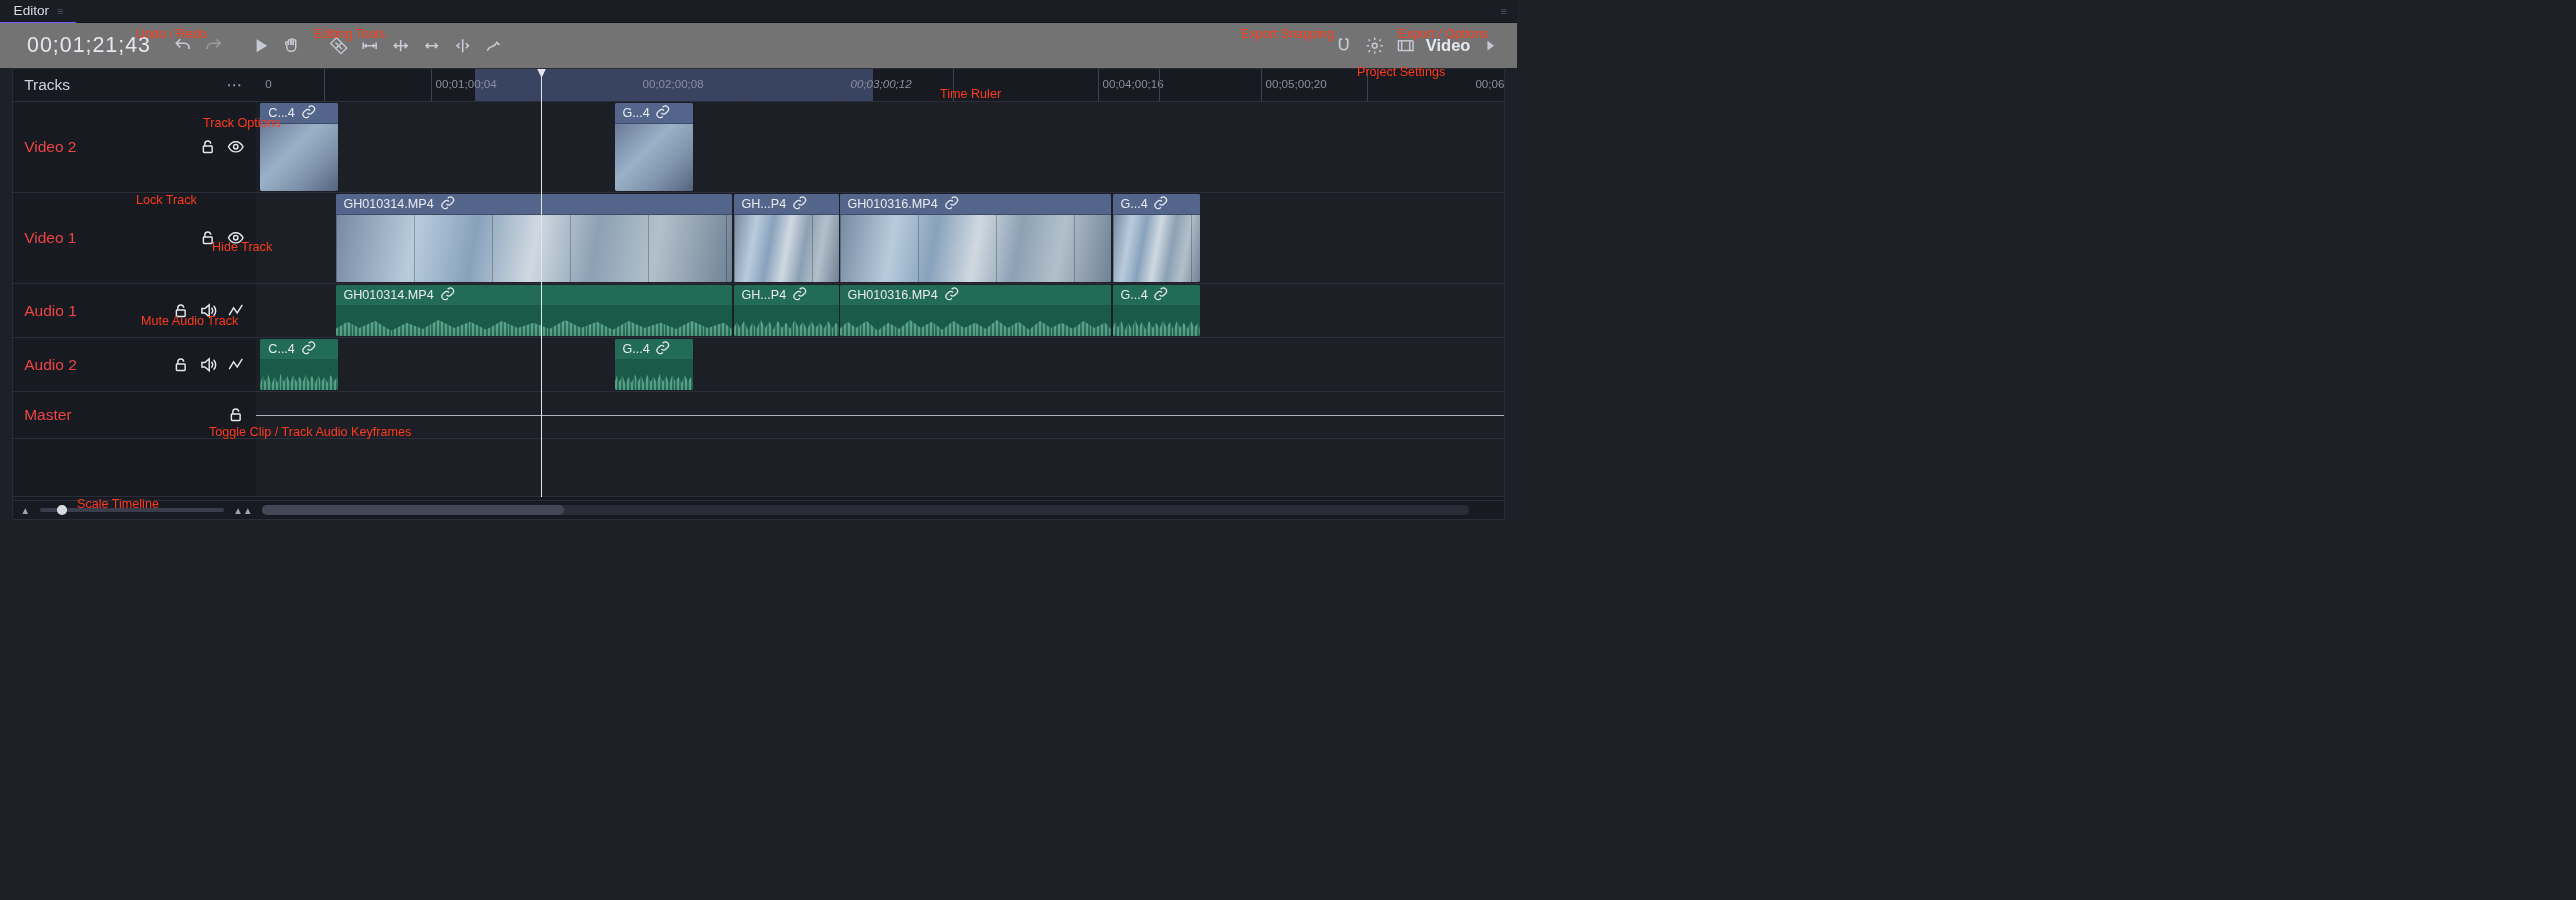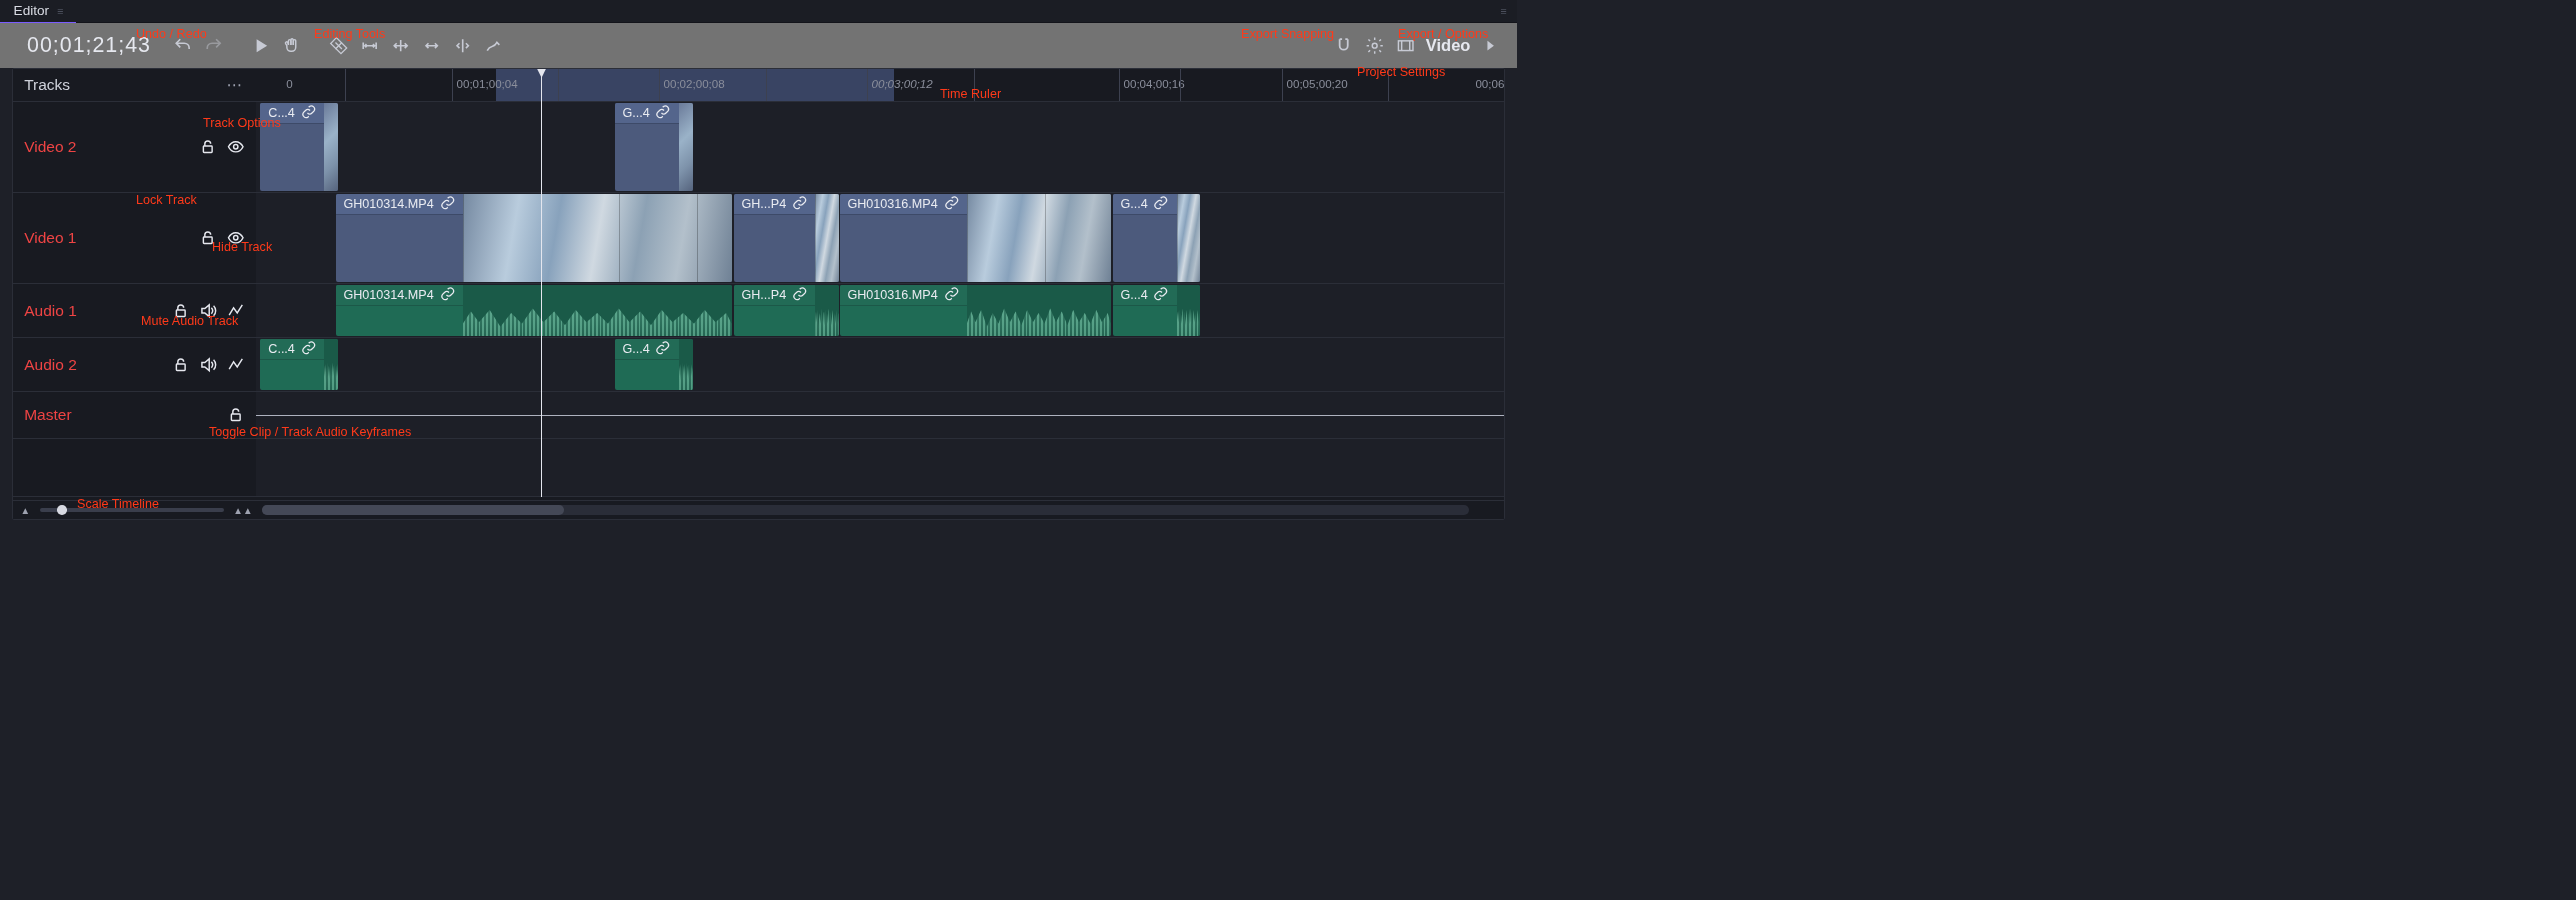--- a/index.html
+++ b/index.html
@@ -90,21 +90,20 @@
     border: 1px solid #2b2e38;
     border-radius: 1.9px;
     overflow: hidden;
   }
   
   .ruler-row {
     display: flex;
     height: 33px;
     border-bottom: 1px solid #2b2e38;
     background: #181a21;
-    gap: 21px;
   }
   .tracks-hdr {
     width: 243px;
     display: flex;
     align-items: center;
     padding: 0 11.6px;
     color: #cfd2db;
     font-size: 15.5px;
   }
   .tracks-hdr .dots { margin-left: auto; color: #9ea2b0; letter-spacing: 1.9px; cursor:pointer; }
@@ -156,21 +155,21 @@
     background: #1d1f27;
   }
   
   .clip {
     position: absolute;
     top: 1px;
     bottom: 1px;
     border-radius: 1.9px;
     overflow: hidden;
     display: flex;
-    flex-direction: row;
+    flex-direction: column;
   }
   .clip .chead {
     height: 21.4px;
     display: flex;
     align-items: center;
     padding: 0 7.8px;
     gap: 5.8px;
     color: #e9ebf1;
     font-size: 12.6px;
   }

